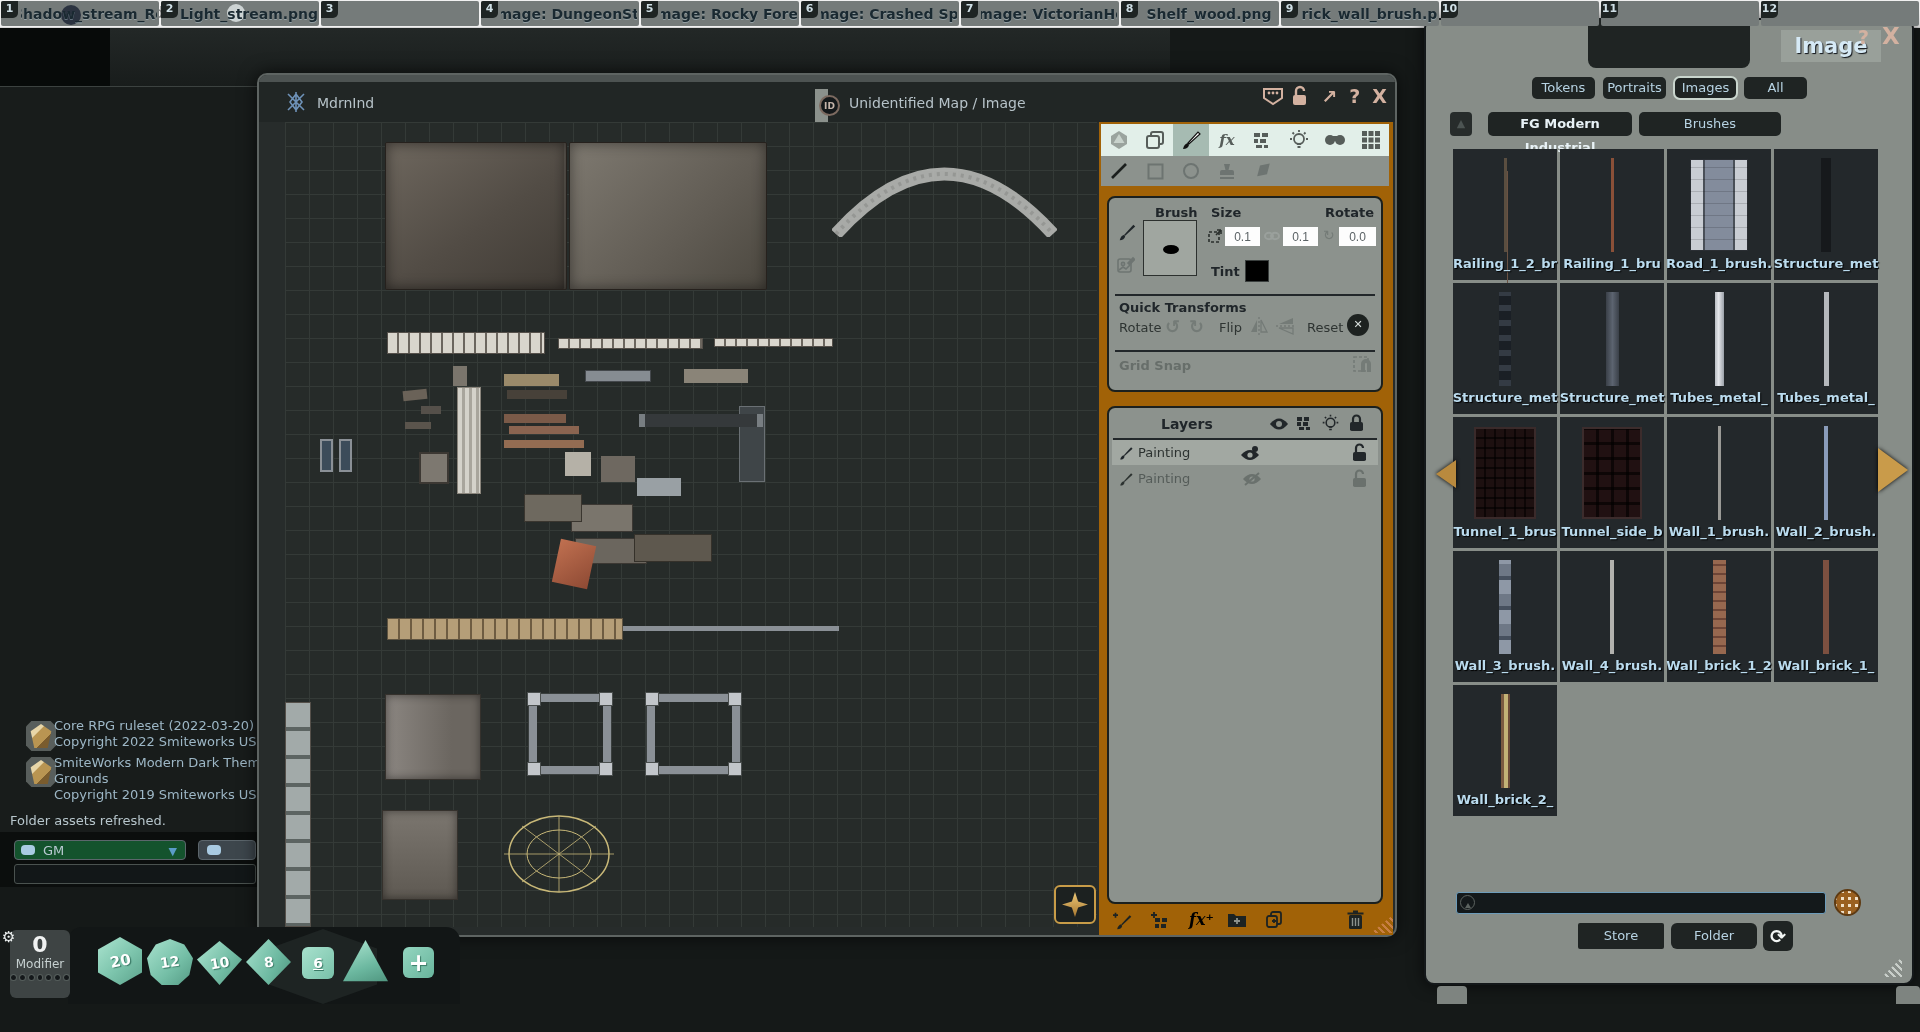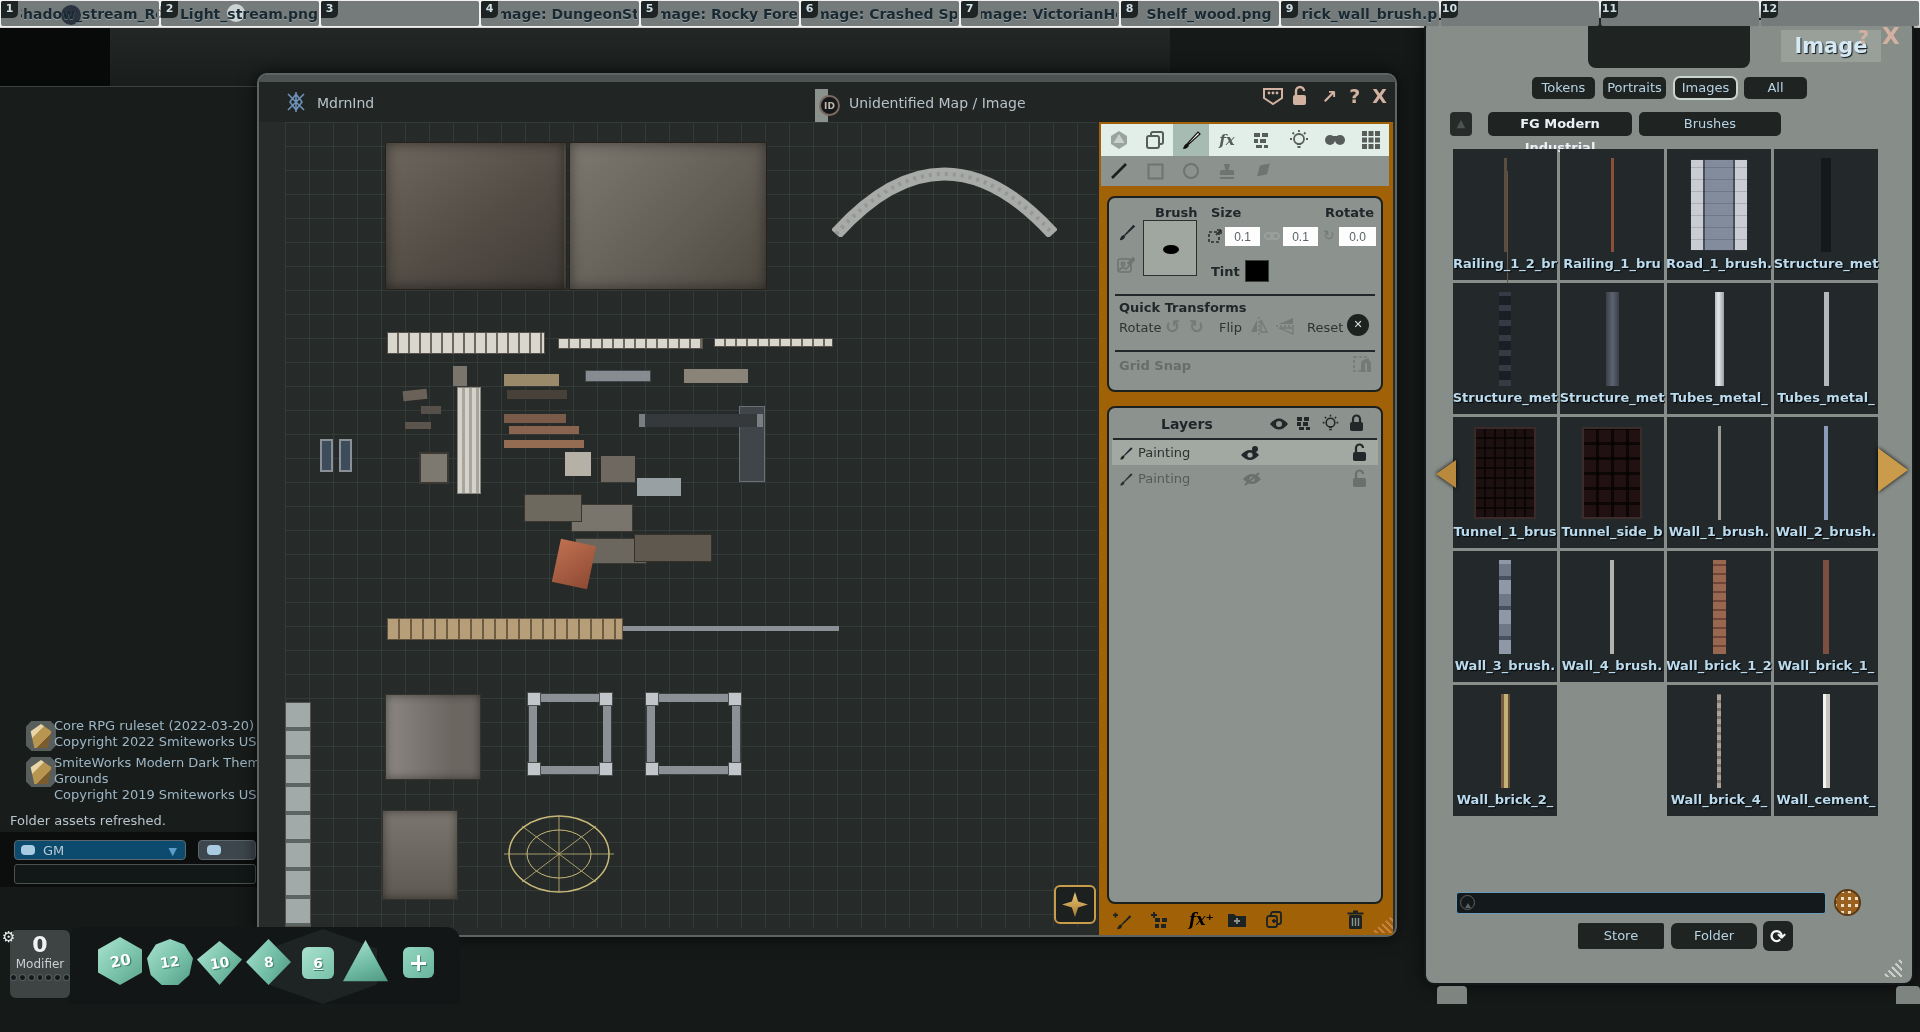--- a/index.html
+++ b/index.html
@@ -23,21 +23,21 @@
   
   #chat-window { left:0; top:86px; width:258px; height:800px; background:#181c1b; border:1px solid #3c4240; border-left:none; }
   .chat-msg-icon { width:30px; height:30px; background:#585e5c;
     clip-path:polygon(18% 0,82% 0,100% 18%,100% 82%,82% 100%,18% 100%,0 82%,0 18%); }
   .chat-msg-icon i { position:absolute; left:3px; top:3px; width:24px; height:24px; display:block;
     background:linear-gradient(135deg,#e8d6a8 0 35%,#b99552 36% 65%,#7a5c2e 66%);
     clip-path:polygon(50% 0,93% 30%,78% 100%,22% 100%,7% 30%); }
   .chat-line { position:absolute; left:54px; font-size:13px; color:#9db7c6; white-space:nowrap; width:204px; overflow:hidden; }
   #chat-status { left:10px; top:726px; font-size:13px; color:#b7c6cc; }
   #chat-controls { left:0; top:745px; width:257px; height:55px; background:#0b0e0d; }
-  #gm-box { left:14px; top:8px; width:172px; height:20px; background:#0c4a6e; border:1px solid #5c666c; border-radius:4px; }
+  #gm-box { left:14px; top:8px; width:172px; height:20px; background:#14532d; border:1px solid #5c666c; border-radius:4px; }
   #gm-label { left:28px; top:2px; font-size:13px; color:#b9c9d2; }
   .bubble { width:14px; height:10px; border-radius:4px; background:#a9cbe2; position:absolute; }
   .bubble::after { content:""; position:absolute; left:2px; bottom:-3px; border:3px solid transparent; border-top-color:#a9cbe2; }
   #gm-caret { right:8px; top:4px; position:absolute; color:#5b9cc8; font-size:11px; }
   #bubble-btn { left:198px; top:8px; width:58px; height:20px; background:#3d464c; border:1px solid #5c666c; border-radius:4px; }
   #chat-input { left:14px; top:32px; width:242px; height:20px; background:#121718; border:1px solid #4a524f; border-radius:3px;
     color:#cfe0e8; font-size:12px; padding:0 4px; }
 
   
   #map-window { left:257px; top:73px; width:1140px; height:864px; background:#272c2b; border:2px solid #5e6462;
@@ -698,32 +698,20 @@
           </div>
           <div class="albl">Wall_brick_1_</div>
         </div>
 
       <div class="acell" style="left:0; top:536px;">
           <div class="thwrap">
             <div class="th t17"></div>
           </div>
           <div class="albl">Wall_brick_2_</div>
         </div>
-      <div class="acell" style="left:214px; top:536px;">
-          <div class="thwrap">
-            <div class="th t19"></div>
-          </div>
-          <div class="albl">Wall_brick_4_</div>
-        </div>
-      <div class="acell" style="left:321px; top:536px;">
-          <div class="thwrap">
-            <div class="th t20"></div>
-          </div>
-          <div class="albl">Wall_cement_</div>
-        </div>
     </div>
 
     <div id="nav-left" class="nav-arrow" style="left:-4px; top:440px;">
         <i></i>
       </div>
     <div id="nav-right" class="nav-arrow" style="left:452px; top:428px;">
         <i></i>
       </div>
 
     <input id="asset-search" class="abs" value="" style="">

